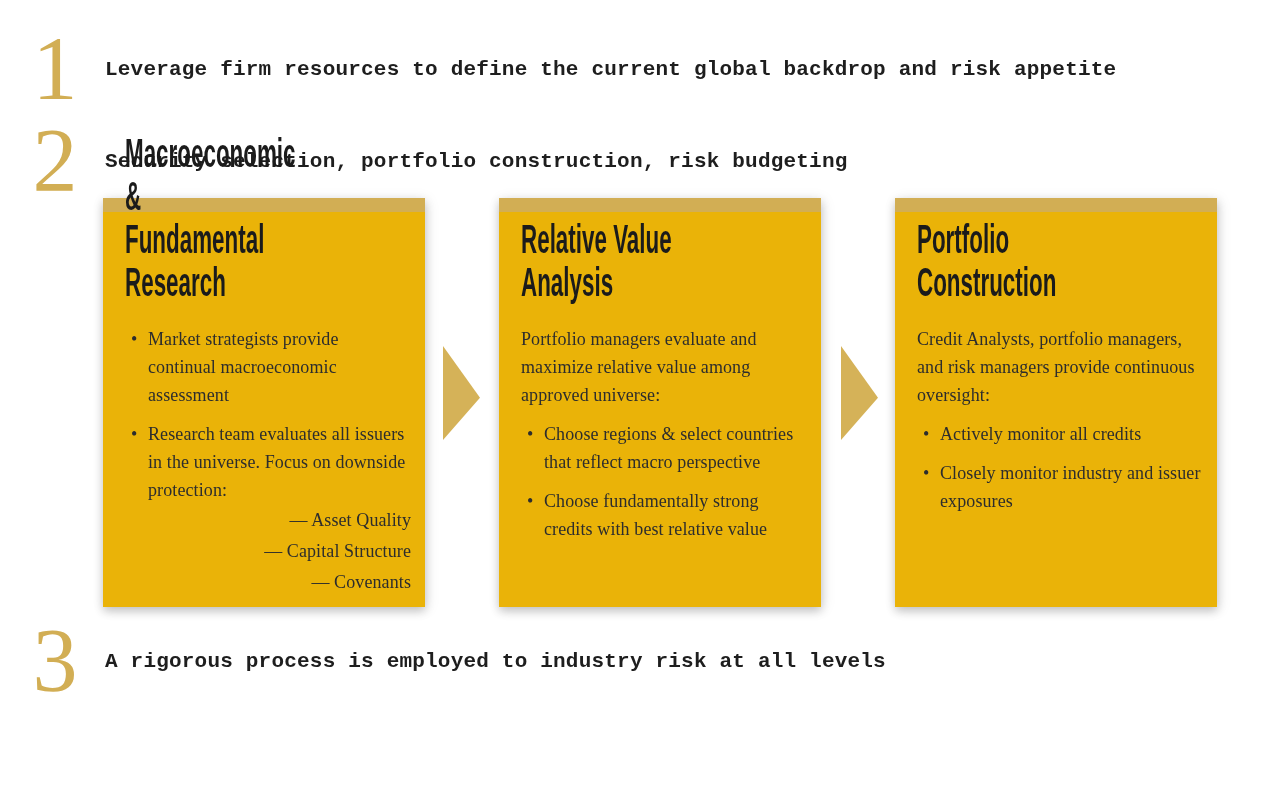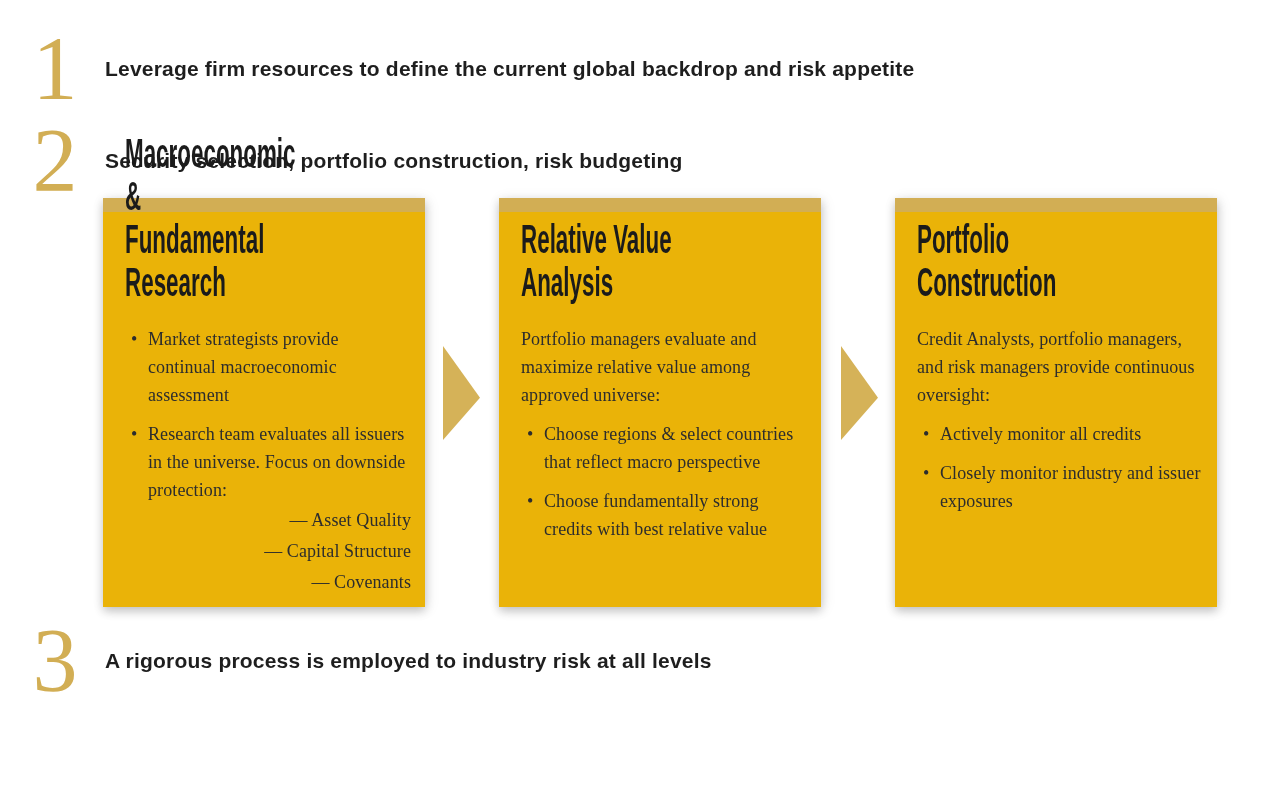--- a/index.html
+++ b/index.html
@@ -36,21 +36,21 @@
     text-align:center;
     font-family:"Liberation Serif", serif;
     font-weight:400;
     font-size:90px;
     line-height:0.78;
     color:var(--gold);
     flex:0 0 auto;
   }
   .step-label{
     margin-left:19px;
-    font-family:Liberation Sans, sans-serif;
+    font-family:Liberation Mono, monospace;
     font-weight:700;
     font-size:21px;
     letter-spacing:0.2px;
     color:var(--ink);
   }
   
   .cards{
     position:relative;
     margin:1px 0 0 103px;
     height:409px;

